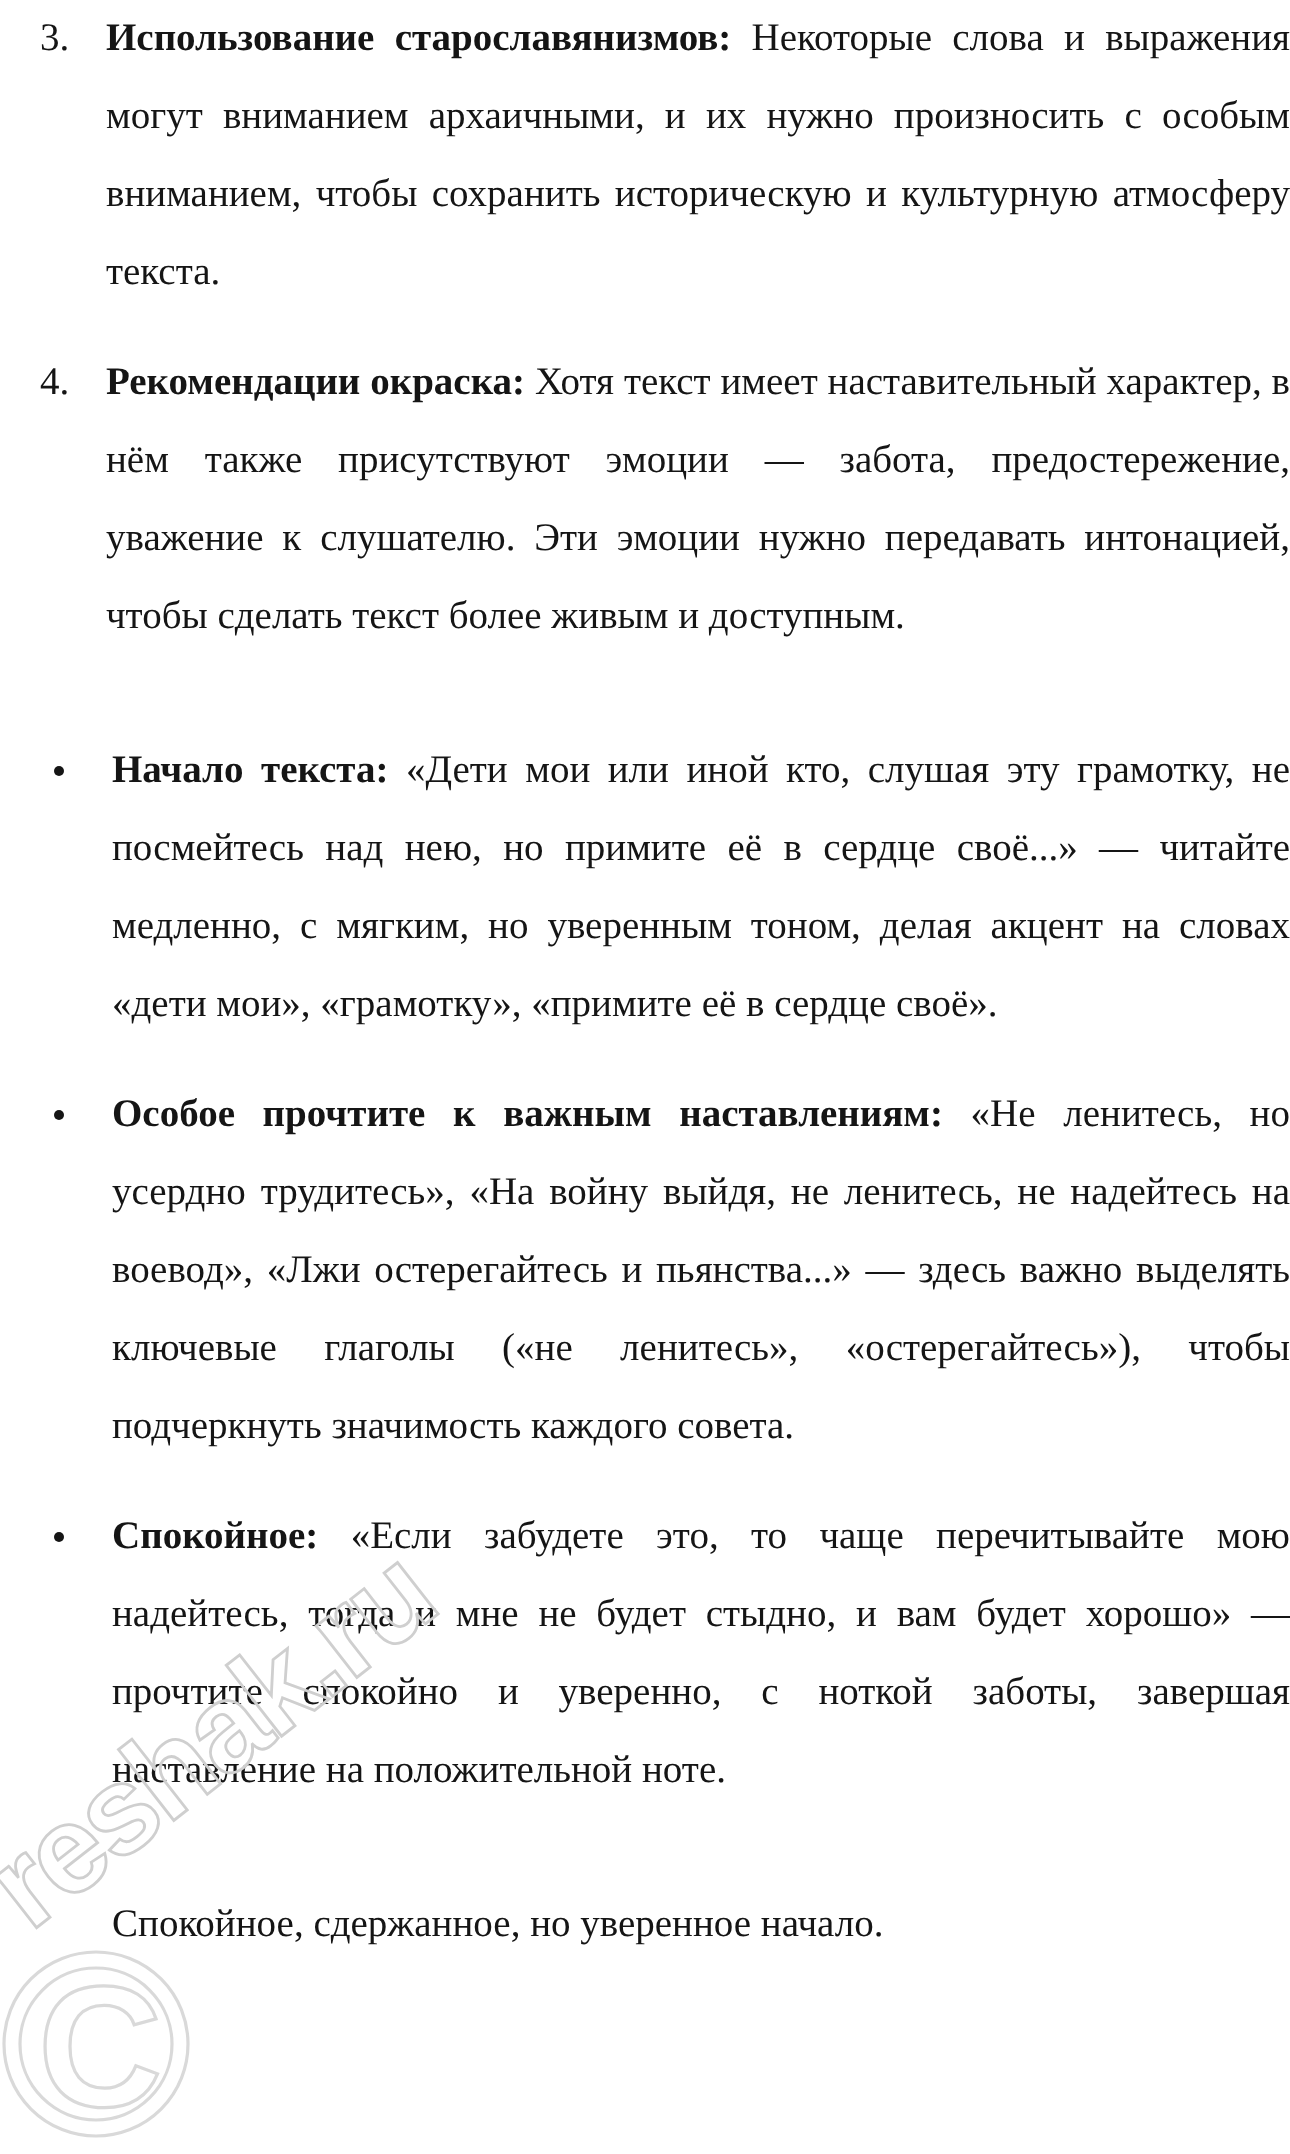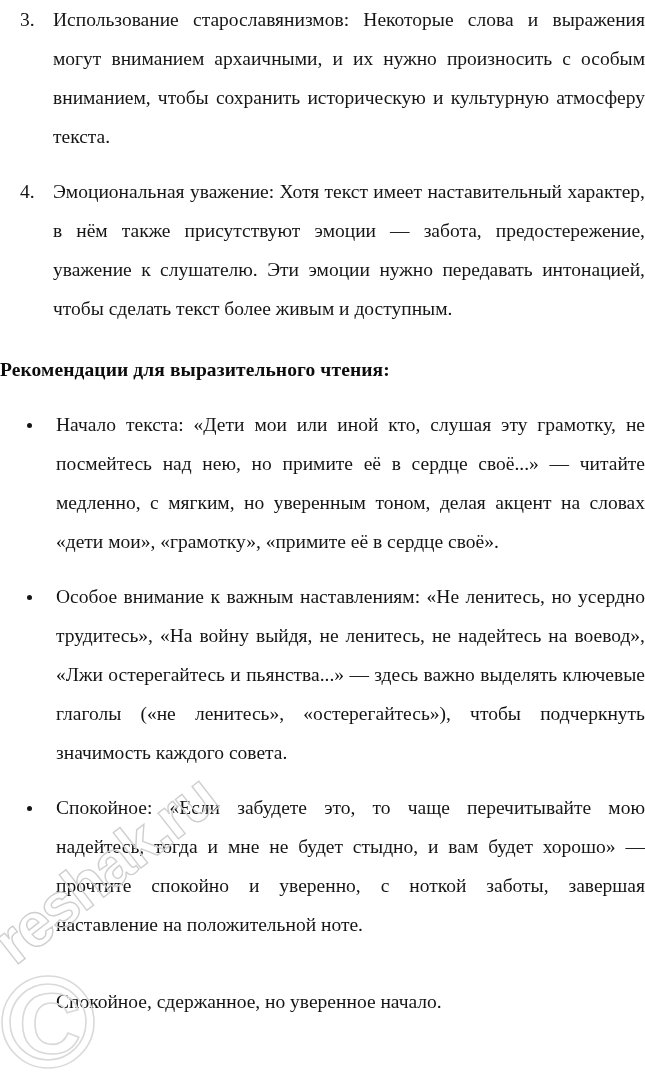--- a/index.html
+++ b/index.html
@@ -76,21 +76,21 @@
     display: inline-block;
     width: 5px;
     height: 5px;
     border-radius: 50%;
     background: #151515;
     vertical-align: middle;
     margin-bottom: 3px;
   }
 
   .strong {
-    font-weight: normal;
+    font-weight: bold;
   }
 
   h2.section-head {
     font-size: 19.5px;
     line-height: 39px;
     font-weight: bold;
     margin: 0;
     padding: 0;
     text-align: left;
     color: #0c0c0c;
@@ -143,39 +143,38 @@
 
     <div class="para num-item">
       <span class="num-marker">3.</span>
       <span class="strong">Использование старославянизмов:</span><span> Некоторые слова и выражения могут вниманием архаичными, и их нужно произносить с особым вниманием, чтобы сохранить историческую и культурную атмосферу текста.</span>
     </div>
 
     <div class="spacer-sm"></div>
 
     <div class="para num-item">
       <span class="num-marker">4.</span>
-      <span class="strong">Эмоциональная уважение:</span><span> Хотя текст имеет наставительный характер, в нём также присутствуют эмоции — забота, предостережение, уважение к слушателю. Эти эмоции нужно передавать интонацией, чтобы сделать текст более живым и доступным.</span>
+      <span class="strong">Рекомендации окраска:</span><span> Хотя текст имеет наставительный характер, в нём также присутствуют эмоции — забота, предостережение, уважение к слушателю. Эти эмоции нужно передавать интонацией, чтобы сделать текст более живым и доступным.</span>
     </div>
 
     <div class="spacer-md"></div>
 
-    <h2 class="section-head">Рекомендации для выразительного чтения:</h2>
 
     <div class="spacer-sm"></div>
 
     <div class="para bul-item">
       <span class="bul-marker"><span class="dot"></span></span>
       <span class="strong">Начало текста:</span><span> «Дети мои или иной кто, слушая эту грамотку, не посмейтесь над нею, но примите её в сердце своё...» — читайте медленно, с мягким, но уверенным тоном, делая акцент на словах «дети мои», «грамотку», «примите её в сердце своё».</span>
     </div>
 
     <div class="spacer-sm"></div>
 
     <div class="para bul-item">
       <span class="bul-marker"><span class="dot"></span></span>
-      <span class="strong">Особое внимание к важным наставлениям:</span><span> «Не ленитесь, но усердно трудитесь», «На войну выйдя, не ленитесь, не надейтесь на воевод», «Лжи остерегайтесь и пьянства...» — здесь важно выделять ключевые глаголы («не ленитесь», «остерегайтесь»), чтобы подчеркнуть значимость каждого совета.</span>
+      <span class="strong">Особое прочтите к важным наставлениям:</span><span> «Не ленитесь, но усердно трудитесь», «На войну выйдя, не ленитесь, не надейтесь на воевод», «Лжи остерегайтесь и пьянства...» — здесь важно выделять ключевые глаголы («не ленитесь», «остерегайтесь»), чтобы подчеркнуть значимость каждого совета.</span>
     </div>
 
     <div class="spacer-sm"></div>
 
     <div class="para bul-item">
       <span class="bul-marker"><span class="dot"></span></span>
       <span class="strong">Спокойное:</span><span> «Если забудете это, то чаще перечитывайте мою надейтесь, тогда и мне не будет стыдно, и вам будет хорошо» — прочтите спокойно и уверенно, с ноткой заботы, завершая наставление на положительной ноте.</span>
     </div>
 
     <div class="spacer-md"></div>

